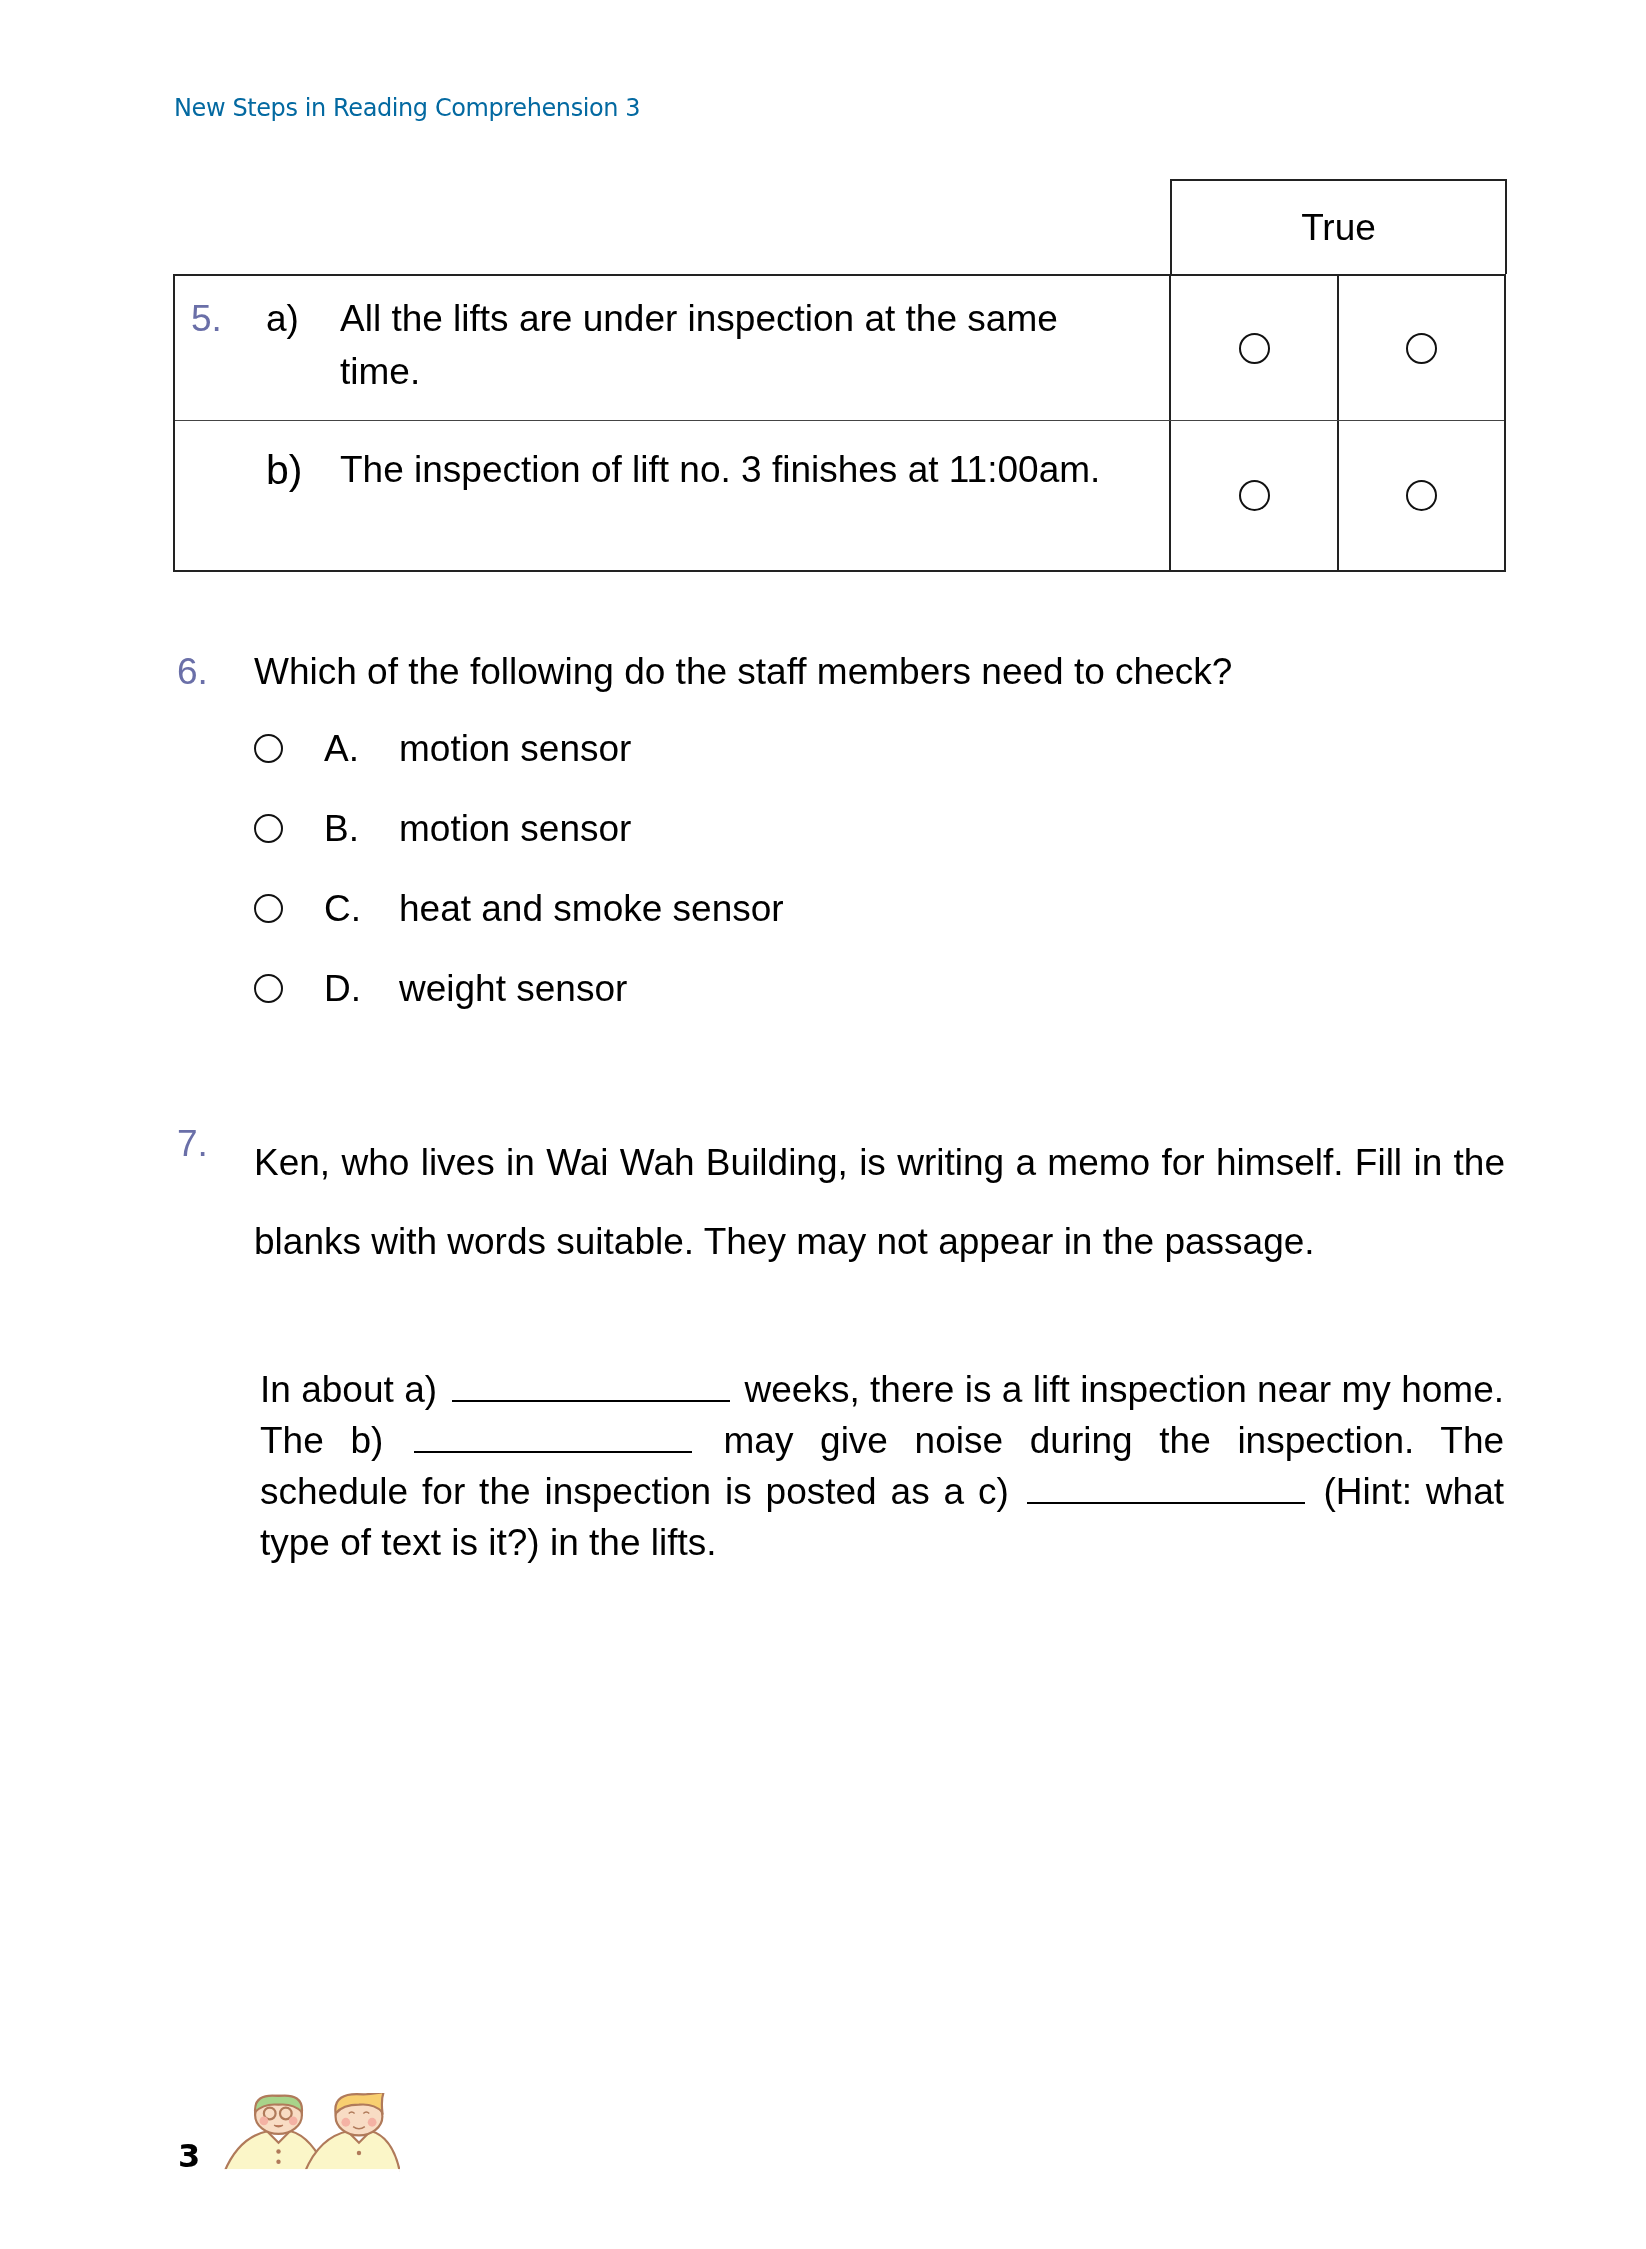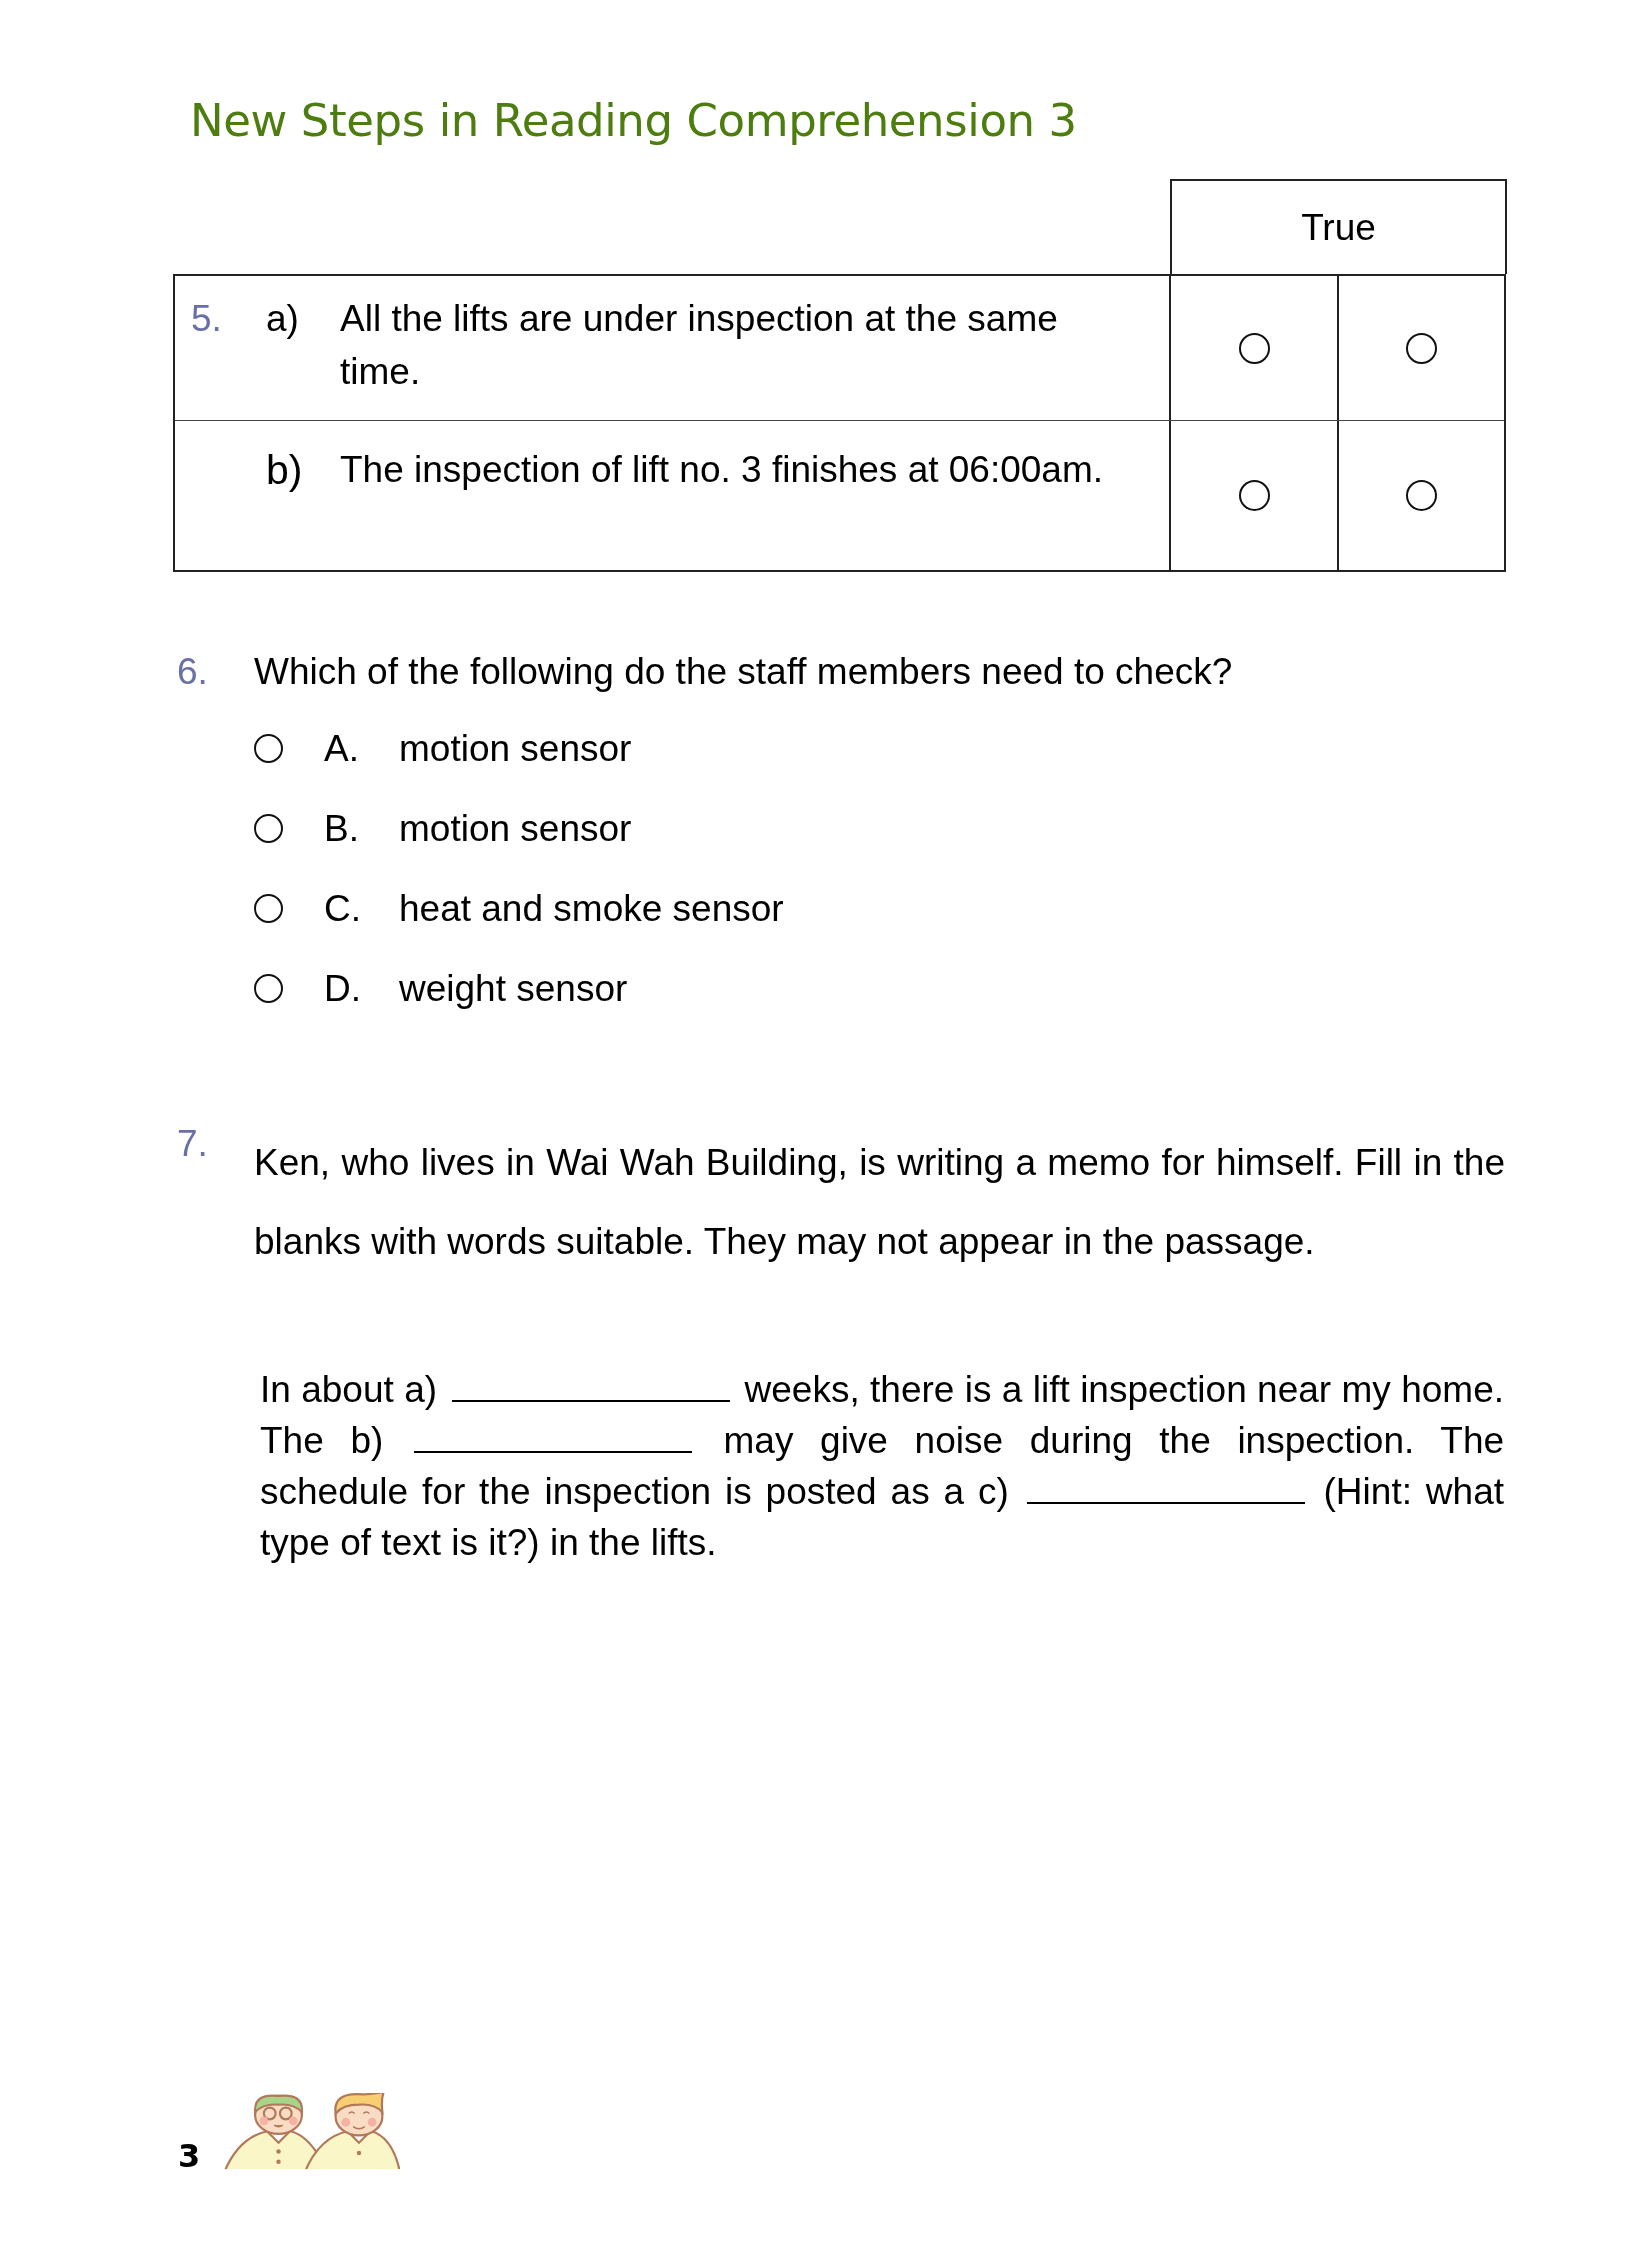--- a/index.html
+++ b/index.html
@@ -10,24 +10,24 @@
     body {
       width: 1646px;
       height: 2250px;
       position: relative;
       overflow: hidden;
       font-family: "Liberation Sans", "DejaVu Sans", sans-serif;
       color: #000;
     }
     .book-title {
       position: absolute;
-      left: 190px;
+      left: 174px;
       top: 94px;
-      font-size: 45px;
-      color: #4d7c0f;
+      font-size: 24px;
+      color: #0369a1;
       letter-spacing: -0.4px;
       font-family: "DejaVu Sans", sans-serif;
     }
 
     
     .tf-table {
       position: absolute;
       left: 173px;
       top: 179px;
       width: 1333px;
@@ -244,21 +244,21 @@
       <div class="tf-choice">
         <div class="radio-circle"></div>
       </div>
       <div class="tf-choice">
         <div class="radio-circle"></div>
       </div>
     </div>
     <div class="tf-row row-b">
       <div class="tf-stmt">
         <span class="sub-label">b)</span>
-        <div class="stmt-text">The inspection of lift no. 3 finishes at 06:00am.</div>
+        <div class="stmt-text">The inspection of lift no. 3 finishes at 11:00am.</div>
       </div>
       <div class="tf-choice">
         <div class="radio-circle"></div>
       </div>
       <div class="tf-choice">
         <div class="radio-circle"></div>
       </div>
     </div>
   </div>
 </div>

